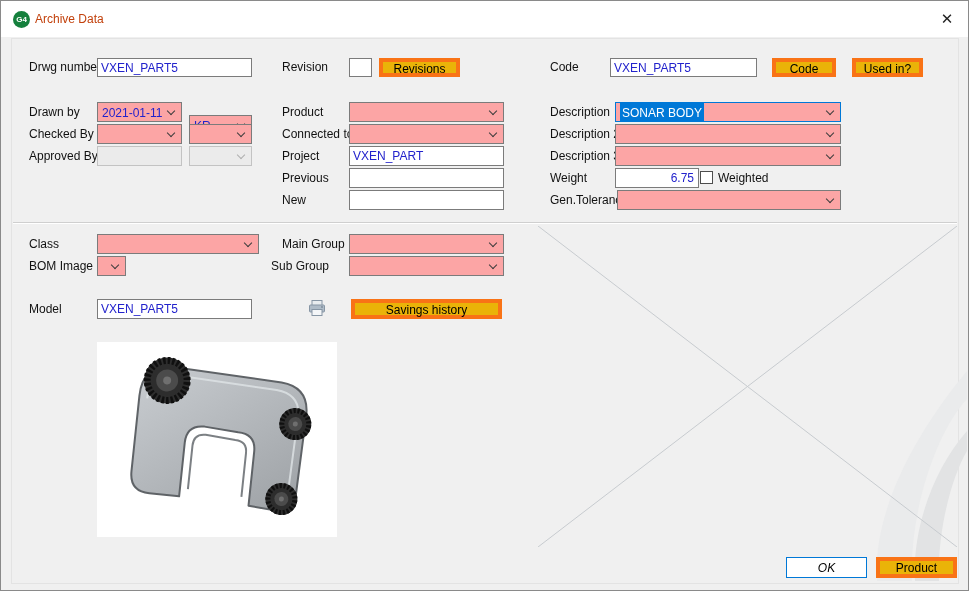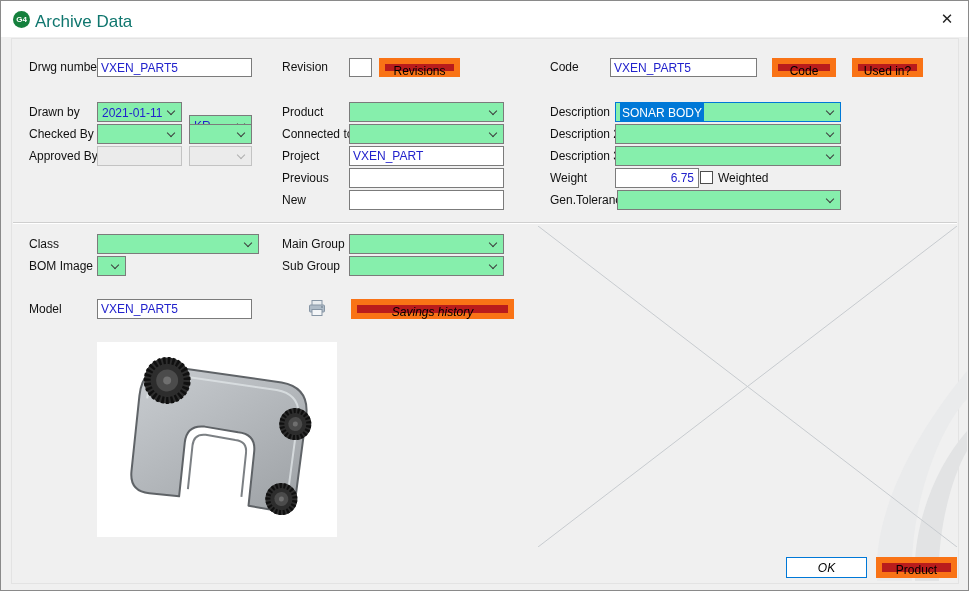--- a/index.html
+++ b/index.html
@@ -1,34 +1,34 @@
 <!DOCTYPE html>
 <html><head>
 <meta charset="utf-8">
 <style>
   * { margin:0; padding:0; box-sizing:border-box; }
   html,body { width:969px; height:591px; font-family:"Liberation Sans", sans-serif; }
   .dialog { position:relative; width:969px; height:591px; background:#f0f0f0; border:1px solid #8a8a8a; overflow:hidden; }
   .titlebar { position:absolute; left:0; top:0; width:100%; height:36px; background:#ffffff; }
   .app-icon { position:absolute; left:12px; top:10px; width:17px; height:17px; border-radius:50%; background:#15803d; color:#fff; font-size:8px; font-weight:bold; display:flex; align-items:center; justify-content:center; }
-  .title-text { position:absolute; left:34px; top:11px; font-size:17px; color:#0f766e; }
+  .title-text { position:absolute; left:34px; top:11px; font-size:12px; color:#c2410c; }
   .close-btn { position:absolute; right:0; top:0; width:42px; height:36px; display:flex; align-items:center; justify-content:center; font-size:15px; color:#222; cursor:pointer; background:transparent; border:none; }
   .panel { position:absolute; left:10px; top:37px; width:948px; height:546px; border:1px solid #e3e3e3; }
   .label { position:absolute; font-size:12px; line-height:13px; color:#111; white-space:nowrap; }
   .inp { position:absolute; border:1px solid #7b7b7b; background:#fff; font-family:inherit; font-size:12px; color:#2222cc; padding:0 3px; height:20px; }
   .inp.h19 { height:19px; }
   .inp.right { text-align:right; padding-right:4px; }
   .inp.disabled { background:#ebebeb; border-color:#c3c3c3; }
-  .combo { position:absolute; border:1px solid #7b7b7b; background:#86efac; height:20px; font-size:12px; color:#2222cc; padding:3px 18px 0 4px; overflow:hidden; cursor:default; }
+  .combo { position:absolute; border:1px solid #7b7b7b; background:#fca5a5; height:20px; font-size:12px; color:#2222cc; padding:3px 18px 0 4px; overflow:hidden; cursor:default; }
   .combo.disabled { background:#ebebeb; border-color:#c3c3c3; }
   .combo.focused { border-color:#0078d7; }
   .chev { position:absolute; right:7px; top:5px; width:6px; height:6px; border-right:1.4px solid #3c3c3c; border-bottom:1.4px solid #3c3c3c; transform:rotate(45deg); }
   .combo.disabled .chev { border-color:#aeaeae; }
   .sel { background:#0078d7; color:#fff; padding:8px 2px; }
-  .btn { position:absolute; background:#b91c1c; border:6px solid #f97316; font-family:inherit; font-size:12px; color:#000; cursor:pointer; height:19px; }
+  .btn { position:absolute; background:#eab308; border:4px solid #f97316; font-family:inherit; font-size:12px; color:#000; cursor:pointer; height:19px; }
   .btn.tall { height:21px; }
   .btn.default { background:#ffffff; border:1px solid #0078d7; }
   .checkbox { position:absolute; width:13px; height:13px; border:1px solid #4d4d4d; background:#fff; cursor:pointer; }
   .sep { position:absolute; left:12px; top:221px; width:944px; height:2px; border-top:1px solid #cfcfcf; border-bottom:1px solid #ffffff; }
   .imgbox { position:absolute; left:96px; top:341px; width:240px; height:195px; background:#ffffff; }
   .crossbox { position:absolute; left:537px; top:225px; width:419px; height:321px; }
   .printer { position:absolute; left:306px; top:297px; width:20px; height:20px; }
   .watermark { position:absolute; right:1px; bottom:9px; }
 </style>
 </head>
@@ -145,35 +145,35 @@
   <span class="label" style="left:281px; top:237px;">Main Group</span>
   <div class="combo" style="left:348px; top:233px; width:155px;">
     <span></span>
     <i class="chev"></i>
   </div>
 
   <span class="label" style="left:28px; top:259px;">BOM Image</span>
   <div class="combo" style="left:96px; top:255px; width:29px; padding-right:0;">
     <i class="chev"></i>
   </div>
-  <span class="label" style="left:281px; top:259px;text-align:center;">Sub Group</span>
+  <span class="label" style="left:270px; top:259px;text-align:center;">Sub Group</span>
   <div class="combo" style="left:348px; top:255px; width:155px;">
     <span></span>
     <i class="chev"></i>
   </div>
 
   <span class="label" style="left:28px; top:302px;">Model</span>
   <input class="inp" style="left: 96px; top: 298px; width: 155px;" value="VXEN_PART5">
   <svg class="printer" viewBox="0 0 20 20">
     <rect x="5" y="2.5" width="10" height="5" fill="#e8ecef" stroke="#8796a5"></rect>
     <rect x="2.5" y="7" width="15" height="7" rx="1" fill="#aebbc7" stroke="#8796a5"></rect>
     <rect x="5" y="11.5" width="10" height="6" fill="#f4f6f8" stroke="#8796a5"></rect>
     <circle cx="15" cy="9" r="0.9" fill="#7b8a98"></circle>
   </svg>
-  <button class="btn tall" style="left:350px; top:298px; width:163px; height:20px;font-style:italic;">Savings history</button>
+  <button class="btn tall" style="left:350px; top:298px; width:151px; height:20px;">Savings history</button>
 
   <div class="imgbox">
     <svg width="240" height="195" viewBox="0 0 240 195">
       <defs>
         <linearGradient id="bodyg" x1="0" y1="0" x2="1" y2="1">
           <stop offset="0" stop-color="#c9cdd1"></stop>
           <stop offset="1" stop-color="#9da1a5"></stop>
         </linearGradient>
       </defs>
       <g transform="rotate(6 120 100)">

